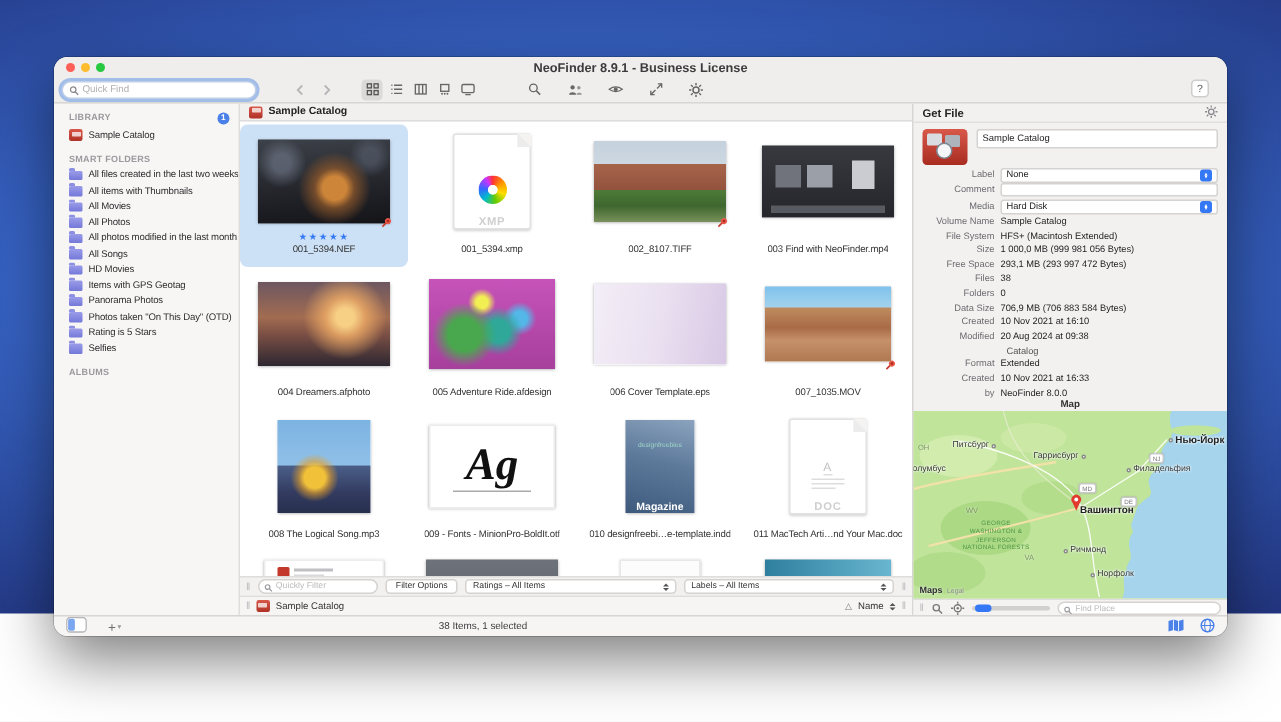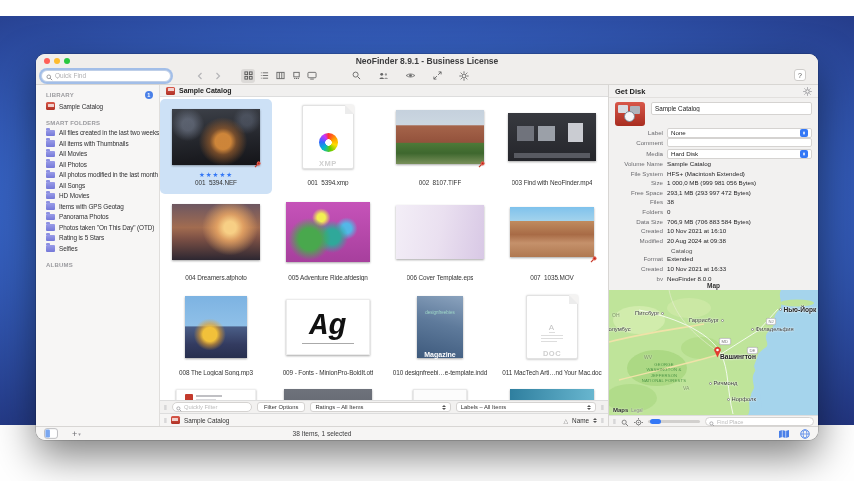--- a/index.html
+++ b/index.html
@@ -1,20 +1,20 @@
 <!DOCTYPE html>
 <html><head>
 <meta charset="utf-8">
 <style>
   * { margin:0; padding:0; box-sizing:border-box; }
   html,body { width:854px; height:481px; overflow:hidden; }
   body { font-family:"Liberation Sans","DejaVu Sans",sans-serif; -webkit-font-smoothing:antialiased; }
 
   .desktop { position:relative; width:854px; height:409px;
-    background: radial-gradient(ellipse 120% 95% at 46% 46%, #4a7ce0 0%, #3560bf 38%, #22357f 72%, #101b4f 100%); margin-top: 16px; }
+    background: radial-gradient(ellipse 120% 95% at 46% 46%, #4a7ce0 0%, #3560bf 38%, #22357f 72%, #101b4f 100%); }
 
   .window { position:absolute; left:36px; top:38px; width:782px; height:386px;
     background:#f4f3f2; border-radius:9px; overflow:hidden;
     box-shadow:0 16px 40px rgba(0,0,0,.5), 0 0 0 .5px rgba(0,0,0,.25); display:flex; flex-direction:column; }
 
   
   .titlebar { height:13px; background:#f0eeec; display:flex; align-items:center; position:relative; flex:0 0 auto; }
   .lights { display:flex; gap:4px; margin-left:8px; }
   .light { width:6px; height:6px; border-radius:50%; }
   .light.r { background:#ff5f57; } .light.y { background:#febc2e; } .light.g { background:#28c840; }
@@ -87,21 +87,21 @@
       radial-gradient(circle at 72% 44%, #53b7e8 0 7%, transparent 16%),
       radial-gradient(circle at 42% 26%, #f2ef52 0 6%, transparent 14%),
       linear-gradient(180deg,#c653b9 0%,#a73f9d 100%); }
   .t7 { width:88px; height:54px; background: linear-gradient(100deg,#f3eef7 0%,#eae0f0 50%,#d8c8e5 100%); }
   .t8 { width:84px; height:50px;
     background: linear-gradient(180deg,#7fc2ec 0%,#a2d2ec 27%,#bf8a5e 29%,#a86b46 55%,#c5916b 72%,#b07850 100%); }
   .t9 { width:62px; height:62px;
     background: radial-gradient(circle at 40% 62%, #f2c13a 0 13%, rgba(230,160,40,.6) 20%, transparent 30%),
       linear-gradient(180deg,#7db3e2 0%,#8fc0e8 48%,#4a5e87 50%,#333b60 78%,#272f4e 100%); }
   .t10 { width:84px; height:56px; background:#fff; border:1px solid #ececec; display:flex; align-items:center; justify-content:center; }
-  .agglyph { font-family:Liberation Mono, monospace; font-style:italic; font-weight:bold; font-size:30px; line-height:1; color:#111; border-bottom:1px solid #aaa; padding:0 8px 2px 8px; }
+  .agglyph { font-family:Liberation Serif, serif; font-style:italic; font-weight:bold; font-size:30px; line-height:1; color:#111; border-bottom:1px solid #aaa; padding:0 8px 2px 8px; }
   .t11 { width:46px; height:62px; background:linear-gradient(195deg,#8ba3be 0%,#5e7a9b 45%,#3d597c 100%); display:flex; flex-direction:column; align-items:center; }
   .magtop { font-size:4.5px; color:#9fd8c8; margin-top:3px; white-space:nowrap; }
   .magtitle { margin-top:36px; font-size:7px; font-weight:bold; color:#fff; }
   .docA { margin-top:12px; font-size:8px; color:#c2c2c2; letter-spacing:1px; border-bottom:1px solid #ddd; }
   .doclines { width:22px; height:8px; margin-top:2px;
     background:linear-gradient(#ddd,#ddd) 0 0/22px 1.4px no-repeat, linear-gradient(#ddd,#ddd) 0 3px/22px 1.4px no-repeat, linear-gradient(#ddd,#ddd) 0 6px/16px 1.4px no-repeat; }
   .docbadge { margin-top:6px; }
   .p1 { width:80px; height:40px; background:#fff; border:1px solid #eee; align-self:flex-start; position:relative; }
   .p1::before { content:""; position:absolute; left:8px; top:4px; width:8px; height:8px; background:#c33a2c; border-radius:1px; }
   .p1::after { content:""; position:absolute; left:19px; top:5px; width:26px; height:6px;
@@ -574,21 +574,21 @@
                 <i class="dn"></i>
               </span>
             <span class="handle">‖</span>
           </span>
         </div>
       </section>
 
       <aside class="rightpanel">
         <div class="gi">
           <div class="gi-header">
-            <span class="gi-title">Get Disk</span>
+            <span class="gi-title">Get File</span>
             <span class="gi-gear"><svg width="9" height="9" viewBox="0 0 10 10">
                   <circle cx="5" cy="5" r="2" fill="none" stroke="#8a8a8e" stroke-width="1"></circle>
                   <g stroke="#8a8a8e" stroke-width="1">
                     <line x1="5" y1=".4" x2="5" y2="1.9"></line>
                     <line x1="5" y1="8.1" x2="5" y2="9.6"></line>
                     <line x1=".4" y1="5" x2="1.9" y2="5"></line>
                     <line x1="8.1" y1="5" x2="9.6" y2="5"></line>
                     <line x1="1.7" y1="1.7" x2="2.8" y2="2.8"></line>
                     <line x1="7.2" y1="7.2" x2="8.3" y2="8.3"></line>
                     <line x1="1.7" y1="8.3" x2="2.8" y2="7.2"></line>

